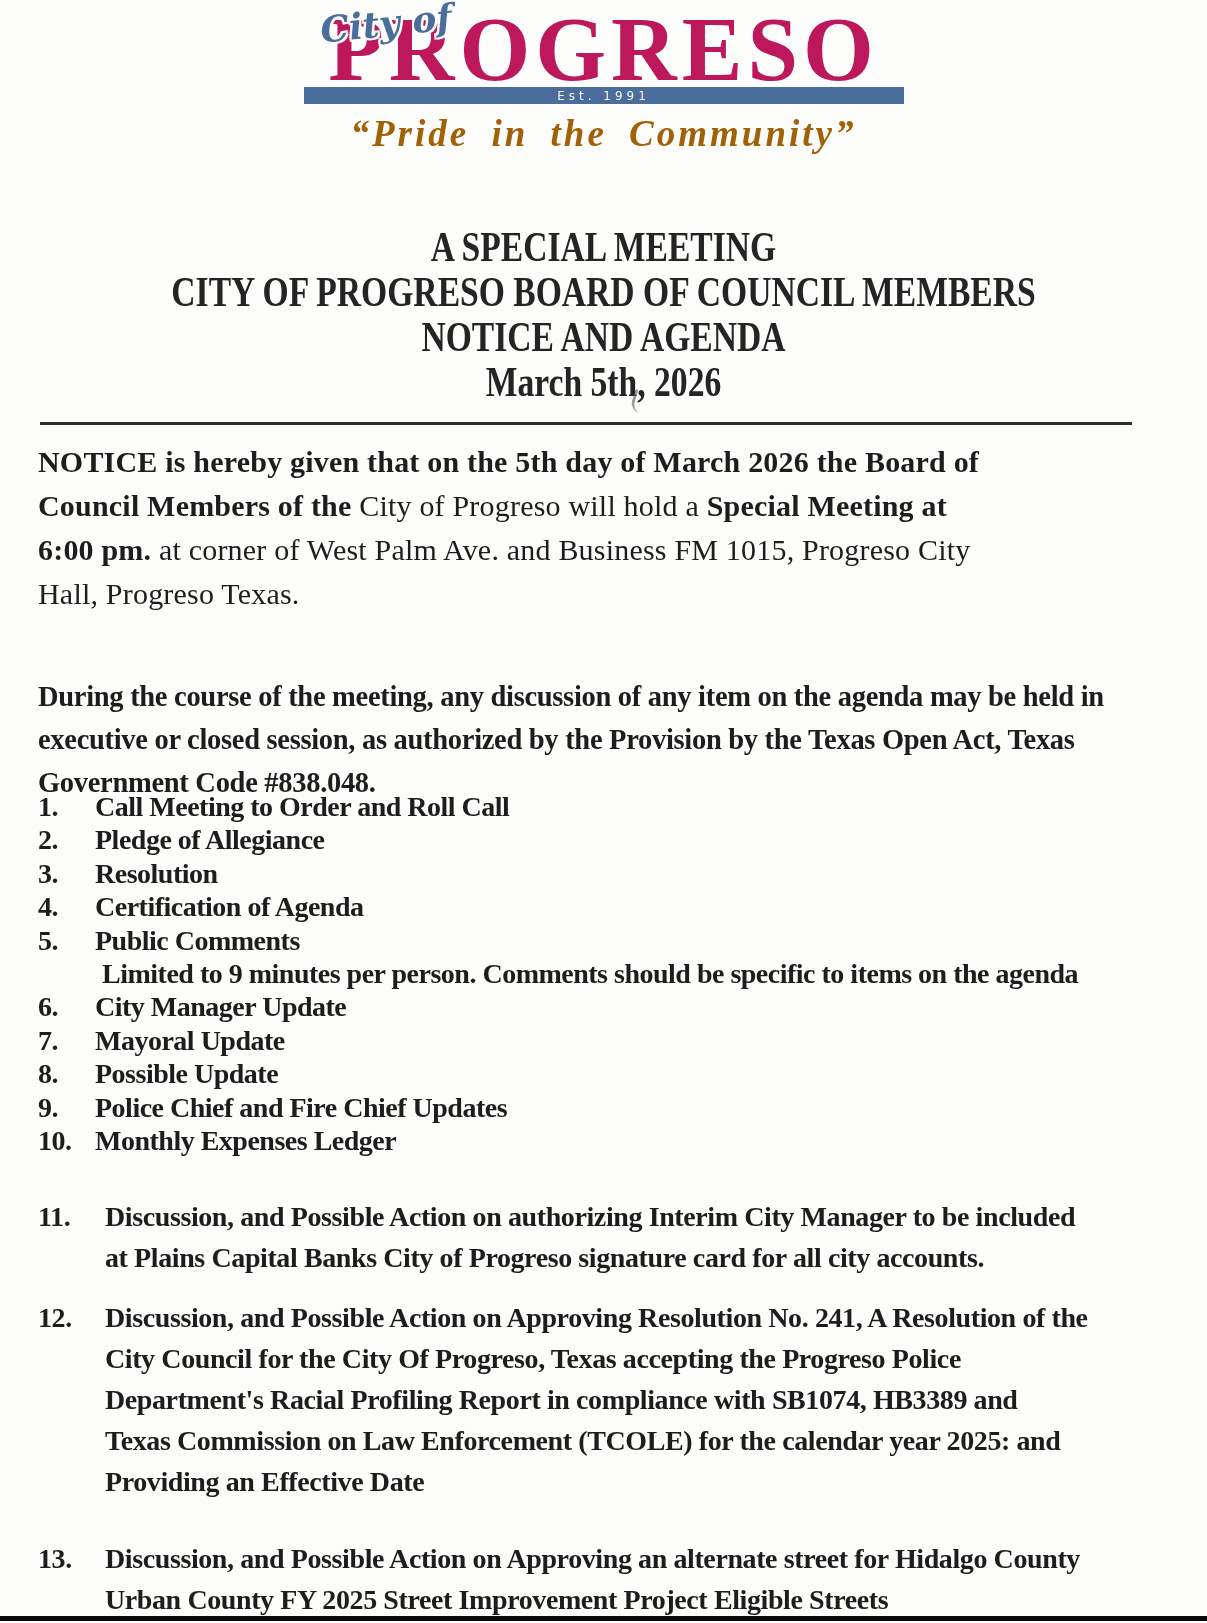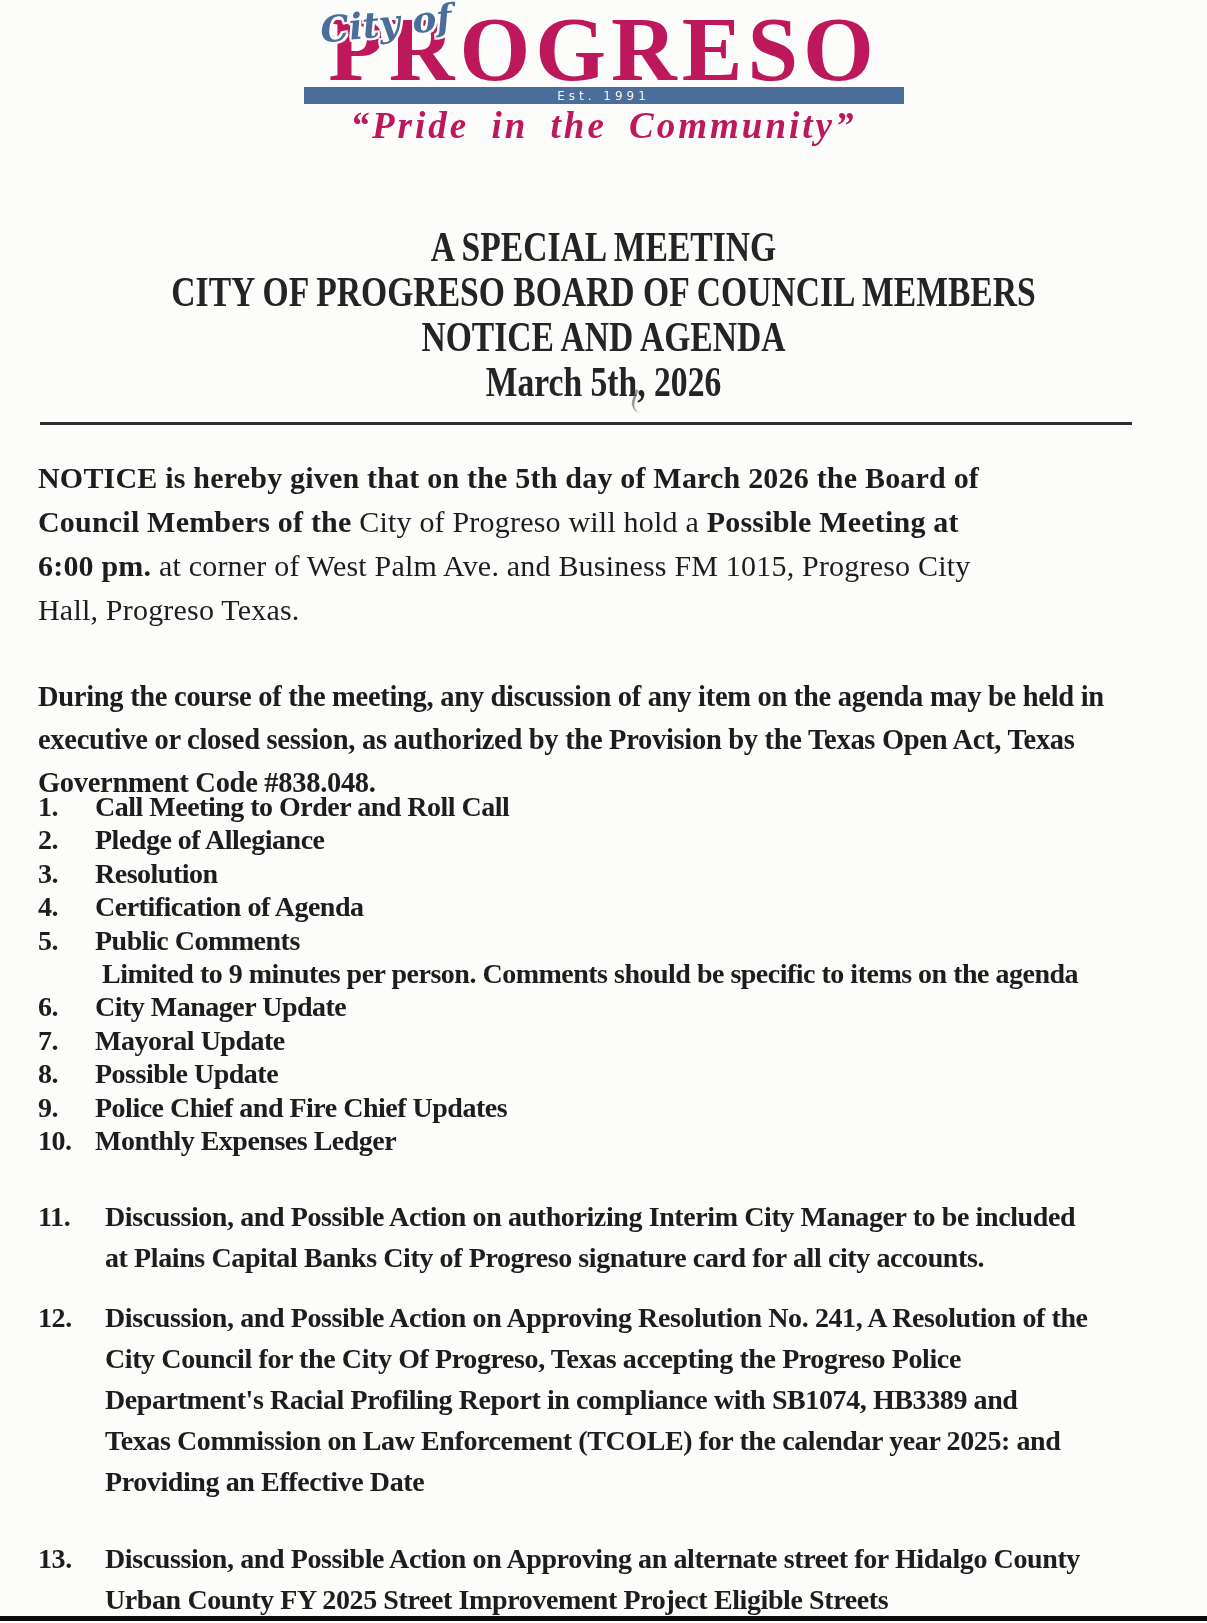--- a/index.html
+++ b/index.html
@@ -27,38 +27,38 @@
   }
   .logo-bar{
     height:17px;background:#4a6d9b;margin-top:-8px;position:relative;z-index:2;
     display:flex;align-items:center;justify-content:center;
   }
   .logo-est{
     font-family:"DejaVu Sans", sans-serif;font-size:12px;line-height:1;
     color:#f6f5ee;letter-spacing:4px;white-space:nowrap;
   }
   .logo-tagline{
-    margin-top:0;font-style:italic;font-weight:bold;
-    font-size:37px;color:#be185d;letter-spacing:3px;word-spacing:10px;white-space:nowrap;
+    margin-top:8px;font-style:italic;font-weight:bold;
+    font-size:37px;color:#a16207;letter-spacing:3px;word-spacing:10px;white-space:nowrap;
   }
   
   .title{position:absolute;top:225px;left:0;width:100%;text-align:center;}
   .title-line{
     display:block;font-weight:bold;font-size:42px;line-height:45px;color:#242424;
     transform:scaleX(0.8);white-space:nowrap;
   }
   
   .divider{position:absolute;top:422px;left:40px;width:1092px;height:3px;background:#2e2e2e;}
   .artifact{
     position:absolute;top:390px;left:632px;width:8px;height:22px;
     border-left:3px solid #6a6a6a;border-radius:0 0 0 14px;
     transform:rotate(18deg);opacity:.65;
   }
   
-  .notice{position:absolute;top:456px;left:38px;width:1110px;
+  .notice{position:absolute;top:440px;left:38px;width:1110px;
     font-size:30px;line-height:44px;font-weight:bold;letter-spacing:.2px;}
   .notice .reg{font-weight:normal;}
   
   .session-note{position:absolute;top:675px;left:38px;width:1140px;
     font-weight:bold;font-size:28.5px;line-height:43px;letter-spacing:-.3px;white-space:pre-line;}
   
   .agenda{position:absolute;top:790px;left:38px;width:1155px;
     font-weight:bold;font-size:28px;letter-spacing:-.5px;}
   .a-row{display:flex;line-height:33.4px;}
   .a-row .num{flex:none;width:57px;}
@@ -93,21 +93,21 @@
     <span class="title-line">CITY OF PROGRESO BOARD OF COUNCIL MEMBERS</span>
     <span class="title-line">NOTICE AND AGENDA</span>
     <span class="title-line">March 5th, 2026</span>
   </div>
 
   <div class="artifact"></div>
   <div class="divider"></div>
 
   <div class="notice">
     <div><span>NOTICE is hereby given that on the 5th day of  March 2026 the Board of</span></div>
-    <div><span>Council Members of the </span><span class="reg">City of  Progreso will hold a </span><span>Possible Meeting  at</span></div>
+    <div><span>Council Members of the </span><span class="reg">City of  Progreso will hold a </span><span>Special Meeting  at</span></div>
     <div><span>6:00 pm.</span><span class="reg"> at corner of West Palm Ave. and Business  FM 1015,  Progreso  City</span></div>
     <div><span class="reg">Hall, Progreso Texas.</span></div>
   </div>
 
   <div class="session-note">During the course of the meeting, any discussion of any item on the agenda may be held in
 executive or closed session, as authorized by the Provision by the Texas Open Act, Texas
 Government Code #838.048.</div>
 
   <div class="agenda">
     <div class="a-row">

